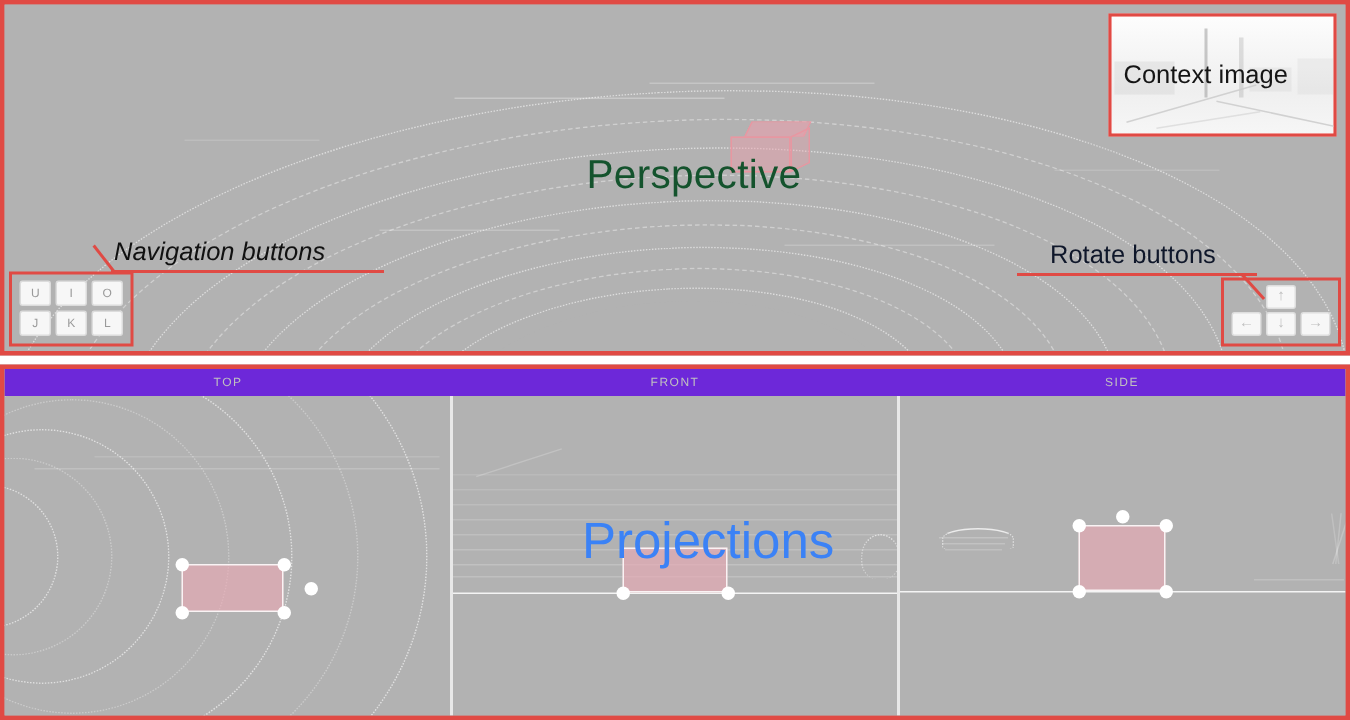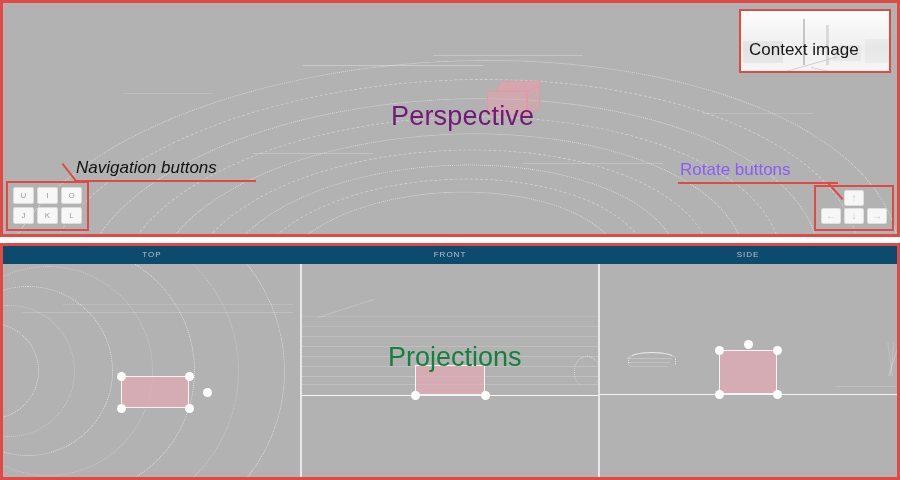--- a/index.html
+++ b/index.html
@@ -85,21 +85,21 @@
     left: 40px; top: 10px; width: 13px; height: 24px;
     transform: skewY(-26deg);
     transform-origin: top left;
     background: rgba(233,160,172,0.38);
   }
 
   .perspective-label {
     position: absolute;
     left: 388px; top: 98px;
     font-size: 27px;
-    color: #701a75;
+    color: #14532d;
     letter-spacing: 0.2px;
   }
 
   
   .nav-buttons {
     position: absolute;
     left: 3px; bottom: 3px;
     padding: 4px 5px 5px 5px;
     border: 2px solid #e04a44;
     display: flex;
@@ -178,30 +178,30 @@
   .rot-callout-diag {
     position: absolute;
     left: 828px; top: 182px;
     width: 22px; height: 2px;
     background: #e04a44;
     transform-origin: left center;
     transform: rotate(48deg);
   }
   .rot-callout-label {
     position: absolute;
-    left: 680px; top: 160px;
+    left: 700px; top: 160px;
     font-size: 17px;
-    color: #8b5cf6;
+    color: #0f172a;
   }
 
   
   .context-image {
     position: absolute;
     right: 6px; top: 6px;
-    width: 152px; height: 64px;
+    width: 152px; height: 82px;
     border: 2px solid #e04a44;
     overflow: hidden;
     background: #fca5a5;
   }
   .ctx-scene {
     position: absolute;
     inset: 0;
     background:
       linear-gradient(to bottom, #fdfdfd 0%, #f4f4f4 38%, #efefef 62%, #f6f6f6 100%);
   }
@@ -227,21 +227,21 @@
     width: 900px; height: 237px;
     border: 3px solid #e04a44;
     background: #b2b2b2;
     overflow: hidden;
   }
 
   .proj-header {
     position: absolute;
     left: 0; top: 0;
     width: 100%; height: 18px;
-    background: #0c4a6e;
+    background: #6d28d9;
     display: flex;
   }
   .proj-header-cell {
     flex: 1;
     text-align: center;
     font-size: 8px;
     color: #c0c0c0;
     letter-spacing: 1px;
     line-height: 18px;
   }
@@ -299,22 +299,22 @@
     width: 26px; height: 30px;
     border-radius: 50% 50% 40% 40%;
     border-top: 1px dotted rgba(255,255,255,0.6);
     border-left: 1px dotted rgba(255,255,255,0.45);
     border-right: 1px dotted rgba(255,255,255,0.45);
   }
 
   .projections-label {
     position: absolute;
     left: 388px; top: 342px;
-    font-size: 27px;
-    color: #15803d;
+    font-size: 34px;
+    color: #3b82f6;
     z-index: 30;
   }
 
   
   .front-blob {
     position: absolute;
     width: 48px; height: 14px;
     border-radius: 50% 50% 10% 10%;
     border-top: 1px solid rgba(255,255,255,0.75);
     border-left: 1px dotted rgba(255,255,255,0.6);

